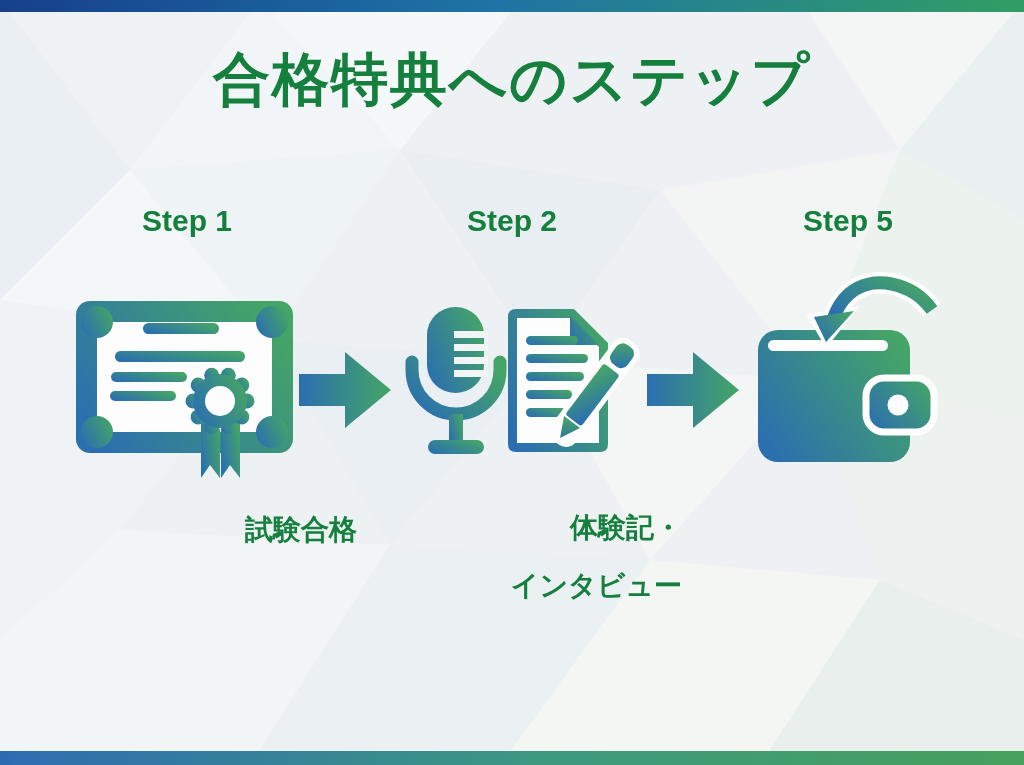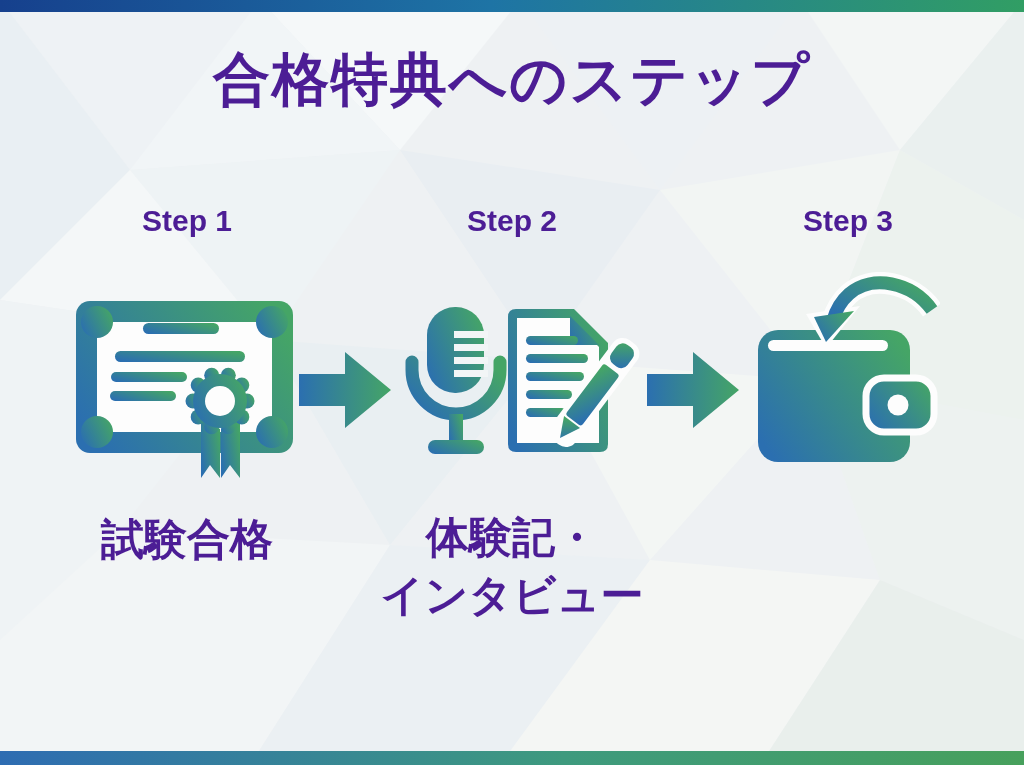--- a/index.html
+++ b/index.html
@@ -1,37 +1,37 @@
 <!DOCTYPE html>
 <html><head>
 <meta charset="utf-8">
 <style>
   html,body{margin:0;padding:0;background:#d8dbde;}
   .slide{
     position:relative;width:1024px;height:765px;overflow:hidden;
     background:#eef1f3;
     font-family:"Liberation Sans","DejaVu Sans",sans-serif;
-    color:#4c1d95;
+    color:#15803d;
   }
   .bg-poly{position:absolute;top:0;left:0;width:1024px;height:765px;}
   .bar{position:absolute;left:0;right:0;}
   .bar-top{top:0;height:12px;background:linear-gradient(90deg,#16408d 0%,#1e74a5 48%,#319e64 100%);}
   .bar-bottom{bottom:0;height:14px;background:linear-gradient(90deg,#2e6cb2 0%,#3e9a7e 55%,#47a05c 100%);}
   .title{
     position:absolute;top:42px;left:0;width:100%;text-align:center;
     font-size:57px;font-weight:900;letter-spacing:2px;
   }
   .step-header{
     position:absolute;top:204px;width:280px;text-align:center;
     font-size:30px;font-weight:800;line-height:1.1;
   }
   .h1{left:47px}.h2{left:372px}.h3{left:708px}
   .step-label{
-    position:absolute;width:340px;text-align:center;
-    font-size:43px;font-weight:800;line-height:1.3;white-space:nowrap;
+    position:absolute;width:340px;text-align:right;
+    font-size:28px;font-weight:800;line-height:1.3;white-space:nowrap;
   }
   .l1{left:17px;top:512px}
   .l2a{left:342px;top:510px}
   .l2b{left:342px;top:568px}
   .l3{left:678px;top:510px}
   .icon{position:absolute;}
   .cert{left:73px;top:293px;}
   .micdoc{left:404px;top:302px;}
   .wallet{left:750px;top:272px;}
   .arrow1{left:299px;top:352px;}
@@ -65,21 +65,21 @@
     <polygon points="880,580 1024,640 1024,765 760,765" fill="#e9efec"></polygon>
   </svg>
 
   <div class="bar bar-top"></div>
   <div class="bar bar-bottom"></div>
 
   <div class="title">合格特典へのステップ</div>
 
   <div class="step-header h1">Step 1</div>
   <div class="step-header h2">Step 2</div>
-  <div class="step-header h3">Step 3</div>
+  <div class="step-header h3">Step 5</div>
 
   <svg class="icon cert" width="227" height="192" viewBox="0 0 227 192" aria-hidden="true">
     <defs>
       <linearGradient id="g1" x1="0" y1="0.75" x2="1" y2="0.25">
         <stop offset="0" stop-color="#2b6fb0"></stop>
           <stop offset="1" stop-color="#45a566"></stop>
       </linearGradient>
     </defs>
     <rect x="3" y="8" width="217" height="152" rx="14" fill="url(#g1)"></rect>
     <rect x="24" y="29" width="175" height="110" fill="#fdfdfd"></rect>

